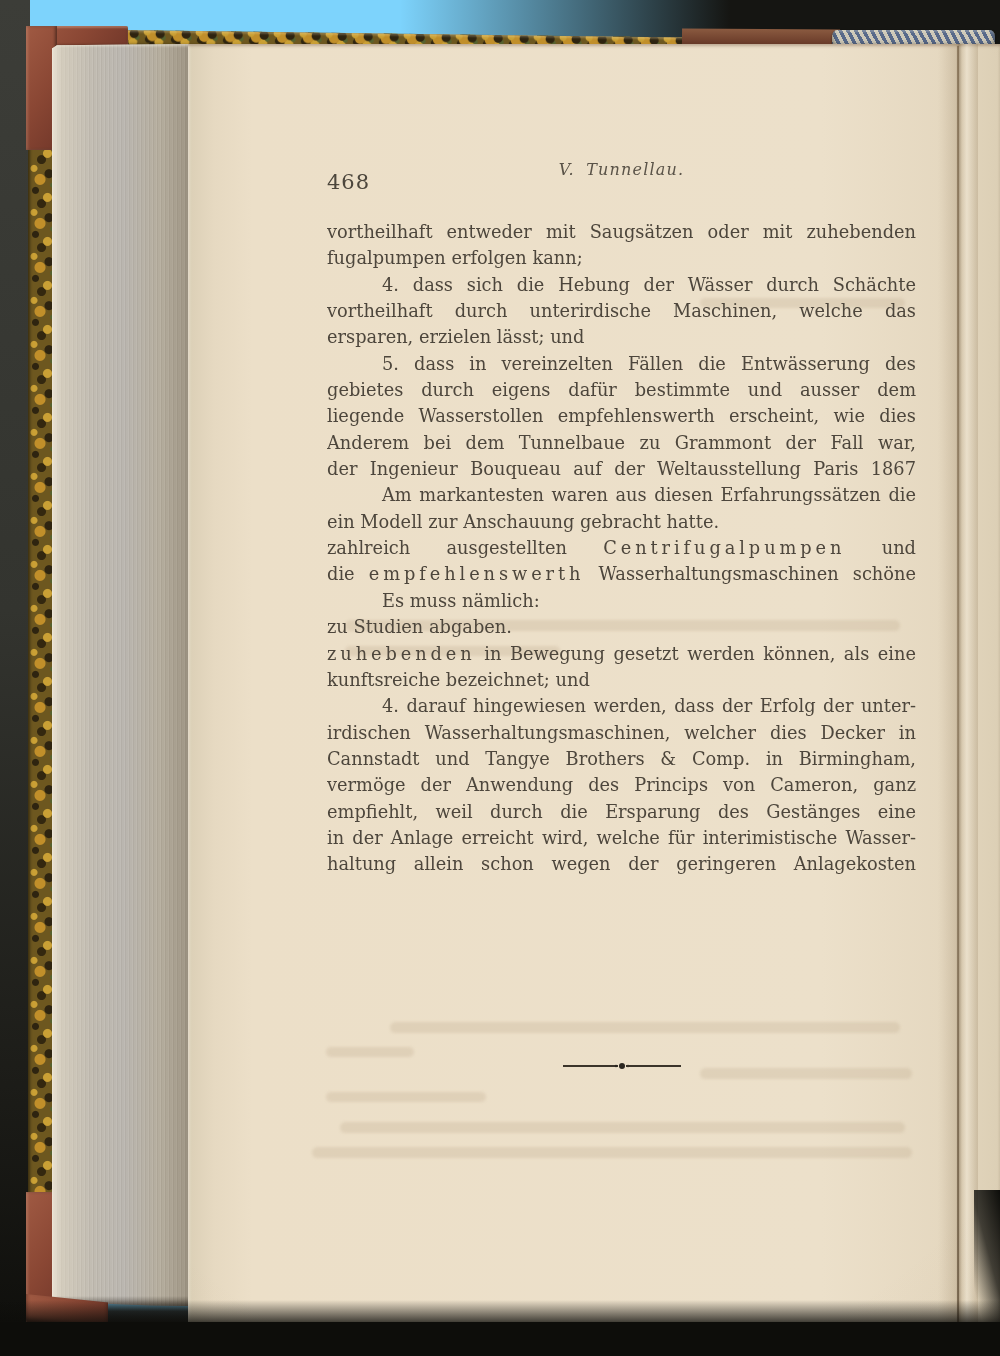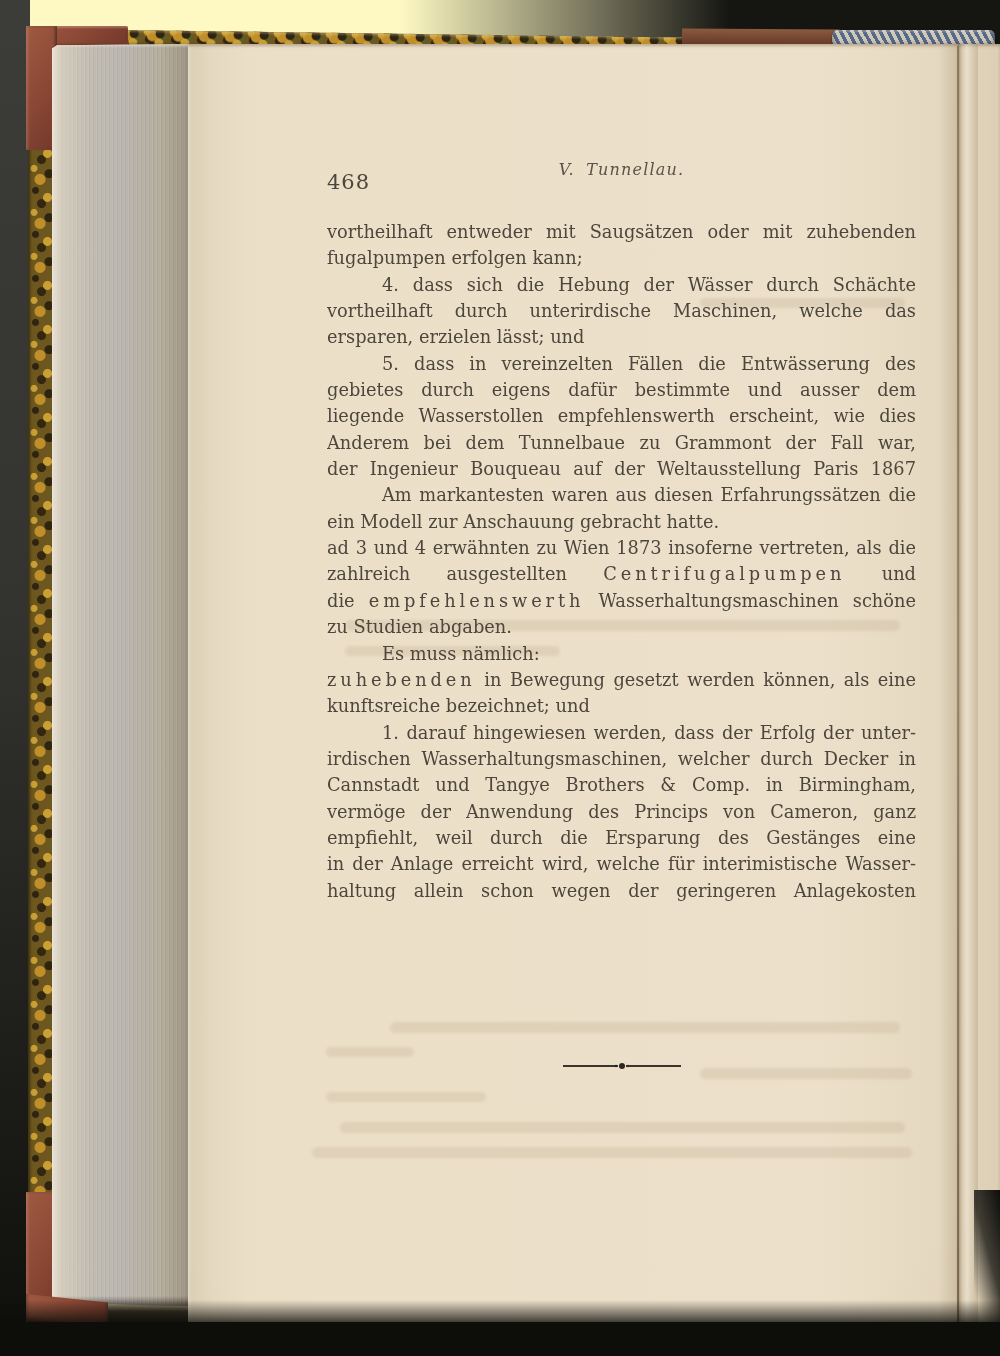--- a/index.html
+++ b/index.html
@@ -1,17 +1,17 @@
 <!DOCTYPE html>
 <html><head>
 <meta charset="utf-8">
 <style>
   html,body{margin:0;padding:0;background:#2e2f2a;}
   .scene{position:relative;width:1000px;height:1356px;overflow:hidden;
-         background:#fef9c3;font-family:"DejaVu Serif","Liberation Serif",serif;}
+         background:#7dd3fc;font-family:"DejaVu Serif","Liberation Serif",serif;}
   
   .bg-dark-right{position:absolute;left:40%;top:0;right:0;height:90px;
     background:linear-gradient(to right, rgba(18,18,16,0), #151512 55%);}
   .bg-dark-left-col{position:absolute;left:0;top:0;width:30px;height:100%;
     background:linear-gradient(to bottom,#3c3d38 0%,#33342f 45%,#1c1c18 80%,#0e0e0b 100%);}
   .bg-bottom-band{position:absolute;left:0;top:1322px;width:100%;height:34px;background:#0d0d0a;}
   .bg-bottom-fade{position:absolute;left:0;top:1300px;width:100%;height:26px;
     background:linear-gradient(to bottom, rgba(13,13,10,0), rgba(13,13,10,.9));}
 
   
@@ -132,29 +132,28 @@
       <div class="line just ind">4. dass sich die Hebung der Wässer durch Schächte ungemein</div>
       <div class="line just">vortheilhaft durch unterirdische Maschinen, welche das Gestänge</div>
       <div class="line">ersparen, erzielen lässt; und</div>
       <div class="line just ind">5. dass in vereinzelten Fällen die Entwässerung des Tunnel-</div>
       <div class="line just">gebietes durch eigens dafür bestimmte und ausser dem Tunnelprofile</div>
       <div class="line just">liegende Wasserstollen empfehlenswerth erscheint, wie dies unter</div>
       <div class="line just">Anderem bei dem Tunnelbaue zu Grammont der Fall war, welchen</div>
       <div class="line just">der Ingenieur Bouqueau auf der Weltausstellung Paris 1867 durch</div>
       <div class="line just ind">Am markantesten waren aus diesen Erfahrungssätzen die</div>
       <div class="line">ein Modell zur Anschauung gebracht hatte.</div>
-      <div class="line just">ad 3 und 4 erwähnten zu Wien 1873 insoferne vertreten, als die</div>
       <div class="line just"><span>zahlreich ausgestellten </span><span class="sp">Centrifugalpumpen</span><span> und dessgleichen</span></div>
       <div class="line just"><span>die </span><span class="sp">empfehlenswerth</span><span> Wasserhaltungsmaschinen schöne Vorwürfe</span></div>
+      <div class="line ind">Es muss nämlich:</div>
       <div class="line">zu Studien abgaben.</div>
-      <div class="line ind">Es muss nämlich:</div>
       <div class="line just"><span class="sp">zuhebenden</span><span> in Bewegung gesetzt werden können, als eine zu-</span></div>
       <div class="line">kunftsreiche bezeichnet; und</div>
-      <div class="line just ind">1. darauf hingewiesen werden, dass der Erfolg der unter-</div>
-      <div class="line just">irdischen Wasserhaltungsmaschinen, welcher durch Decker in</div>
+      <div class="line just ind">4. darauf hingewiesen werden, dass der Erfolg der unter-</div>
+      <div class="line just">irdischen Wasserhaltungsmaschinen, welcher dies Decker in</div>
       <div class="line just">Cannstadt und Tangye Brothers &amp; Comp. in Birmingham, Letztere</div>
       <div class="line just">vermöge der Anwendung des Princips von Cameron, ganz wesent-</div>
       <div class="line just">empfiehlt, weil durch die Ersparung des Gestänges eine Einfachheit</div>
       <div class="line just">in der Anlage erreicht wird, welche für interimistische Wasser-</div>
       <div class="line just">haltung allein schon wegen der geringeren Anlagekosten Ausschlag</div>
     </div>
 
   <div class="divider">
     <span class="rule"></span>
     <span class="bead"></span>

